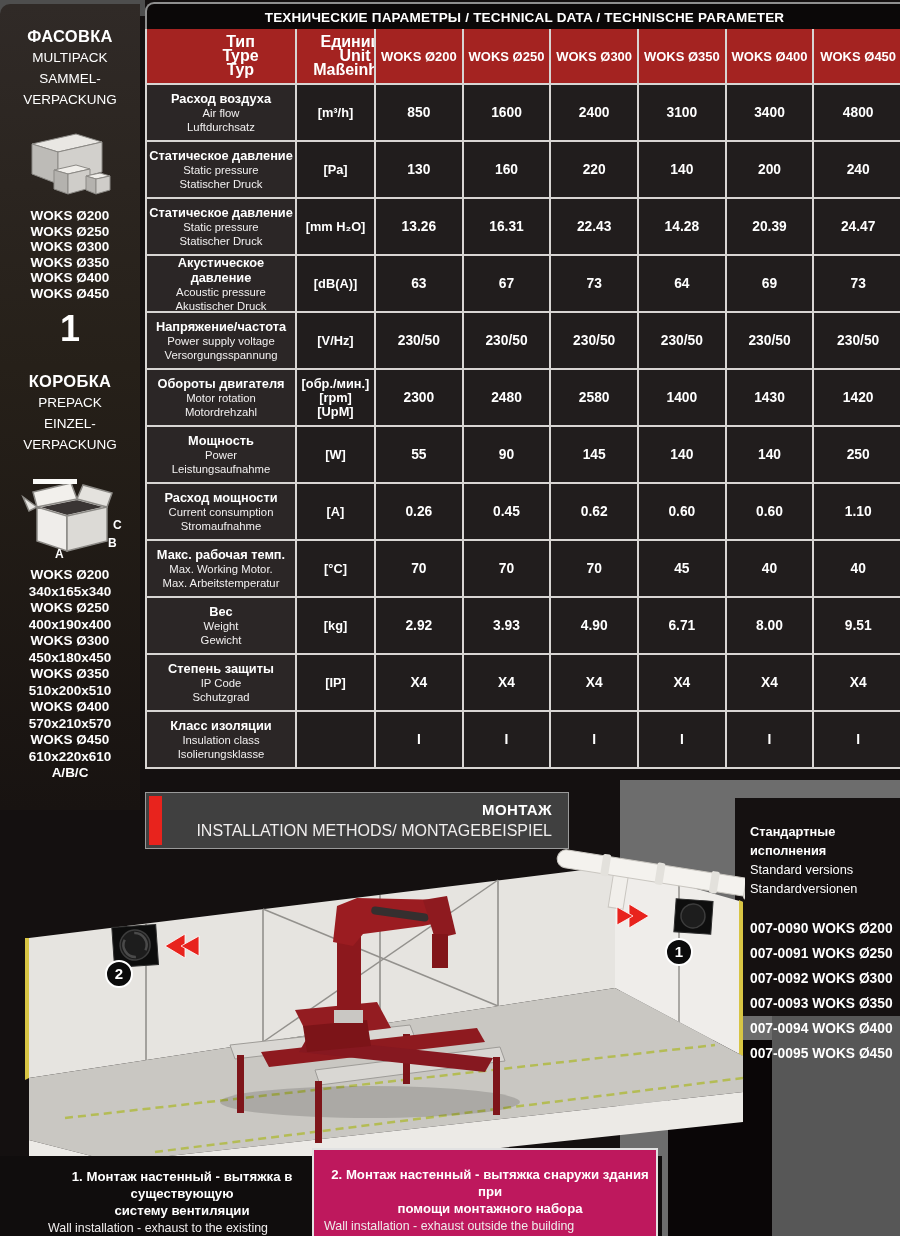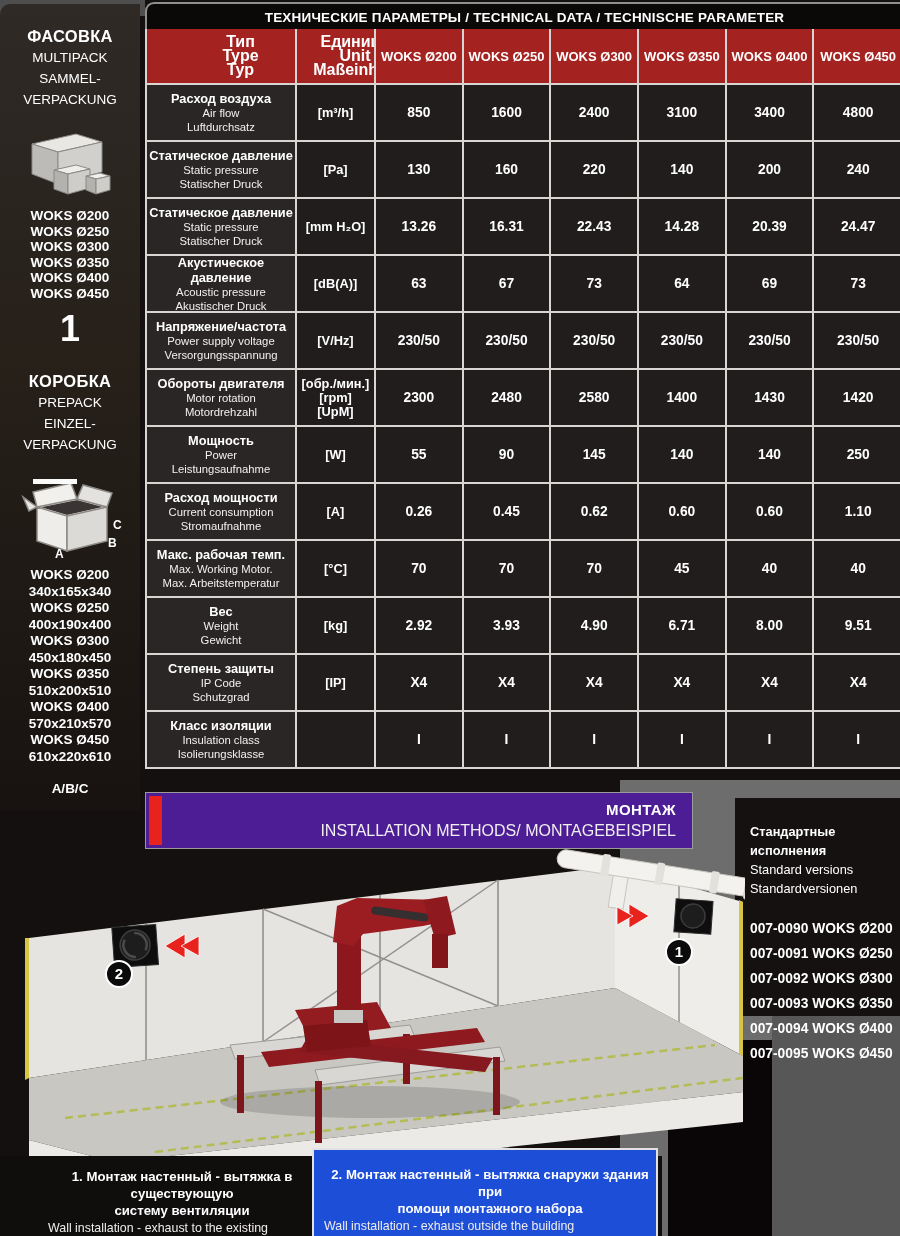--- a/index.html
+++ b/index.html
@@ -45,24 +45,24 @@
   .sb-heading{white-space:pre-line;}
   .sb-heading .ln{line-height:21px;font-size:13.5px;}
   .sb-heading .ln-0{font-size:16.5px;font-weight:bold;letter-spacing:.3px;}
   .mp-heading{margin-top:26px;}
   .pp-heading{margin-top:22px;}
   .sb-icon{margin:12px auto 8px auto;display:block;}
   .sb-list .ln{font-size:13.5px;font-weight:bold;line-height:15.5px;}
   .sb-qty{font-size:36px;font-weight:bold;margin-top:8px;line-height:40px;}
   .dims{margin-top:6px;}
   .dims div{font-size:13.5px;font-weight:bold;line-height:16.5px;}
-  .dims .abc{margin-top:16px;}
-
-  
-  .montage-box{position:absolute;left:145px;top:792px;width:548px;height:57px;background:#4c1d95;
+  .dims .abc{margin-top:0px;}
+
+  
+  .montage-box{position:absolute;left:145px;top:792px;width:424px;height:57px;background:#404040;
                border:1px solid #9a9a9a;box-sizing:border-box;}
   .montage-stripe{position:absolute;left:3px;top:3px;bottom:3px;width:13px;background:#e8231d;}
   .montage-text{position:absolute;right:16px;top:8px;text-align:right;}
   .montage-title{font-size:15px;font-weight:bold;letter-spacing:.4px;}
   .montage-sub{font-size:16px;margin-top:4px;color:#f0eeee;}
 
   
   .standard-box{position:absolute;left:735px;top:798px;width:165px;height:218px;background:#151111;
                 box-sizing:border-box;padding:24px 0 8px 15px;}
   .std-heading .ln{font-size:12.8px;line-height:19px;}
@@ -71,21 +71,21 @@
   .std-list .ln{font-size:13.8px;font-weight:bold;line-height:25px;white-space:nowrap;}
 
   
   .illu{position:absolute;left:15px;top:840px;width:730px;height:320px;}
 
   
   .caption{position:absolute;color:#fff;}
   .caption .bold{font-size:13.2px;font-weight:bold;line-height:17px;white-space:pre-line;text-align:center;}
   .caption .rest{font-size:12.4px;line-height:17px;white-space:pre-line;color:#efecec;margin-top:1px;}
   .caption-1{left:48px;top:1168px;width:268px;}
-  .caption-2-box{position:absolute;left:312px;top:1148px;width:346px;height:88px;background:#1d4ed8;
+  .caption-2-box{position:absolute;left:312px;top:1148px;width:346px;height:88px;background:#be185d;
                  border:2px solid #e2e2e2;border-bottom:none;box-sizing:border-box;padding:16px 0 0 10px;}
 </style>
 </head>
 <body>
 
 <div class="page">
 
   <div class="bg-corner"></div>
   <div class="bg-sidebar"></div>
   <div class="bg-right-gray"></div>

